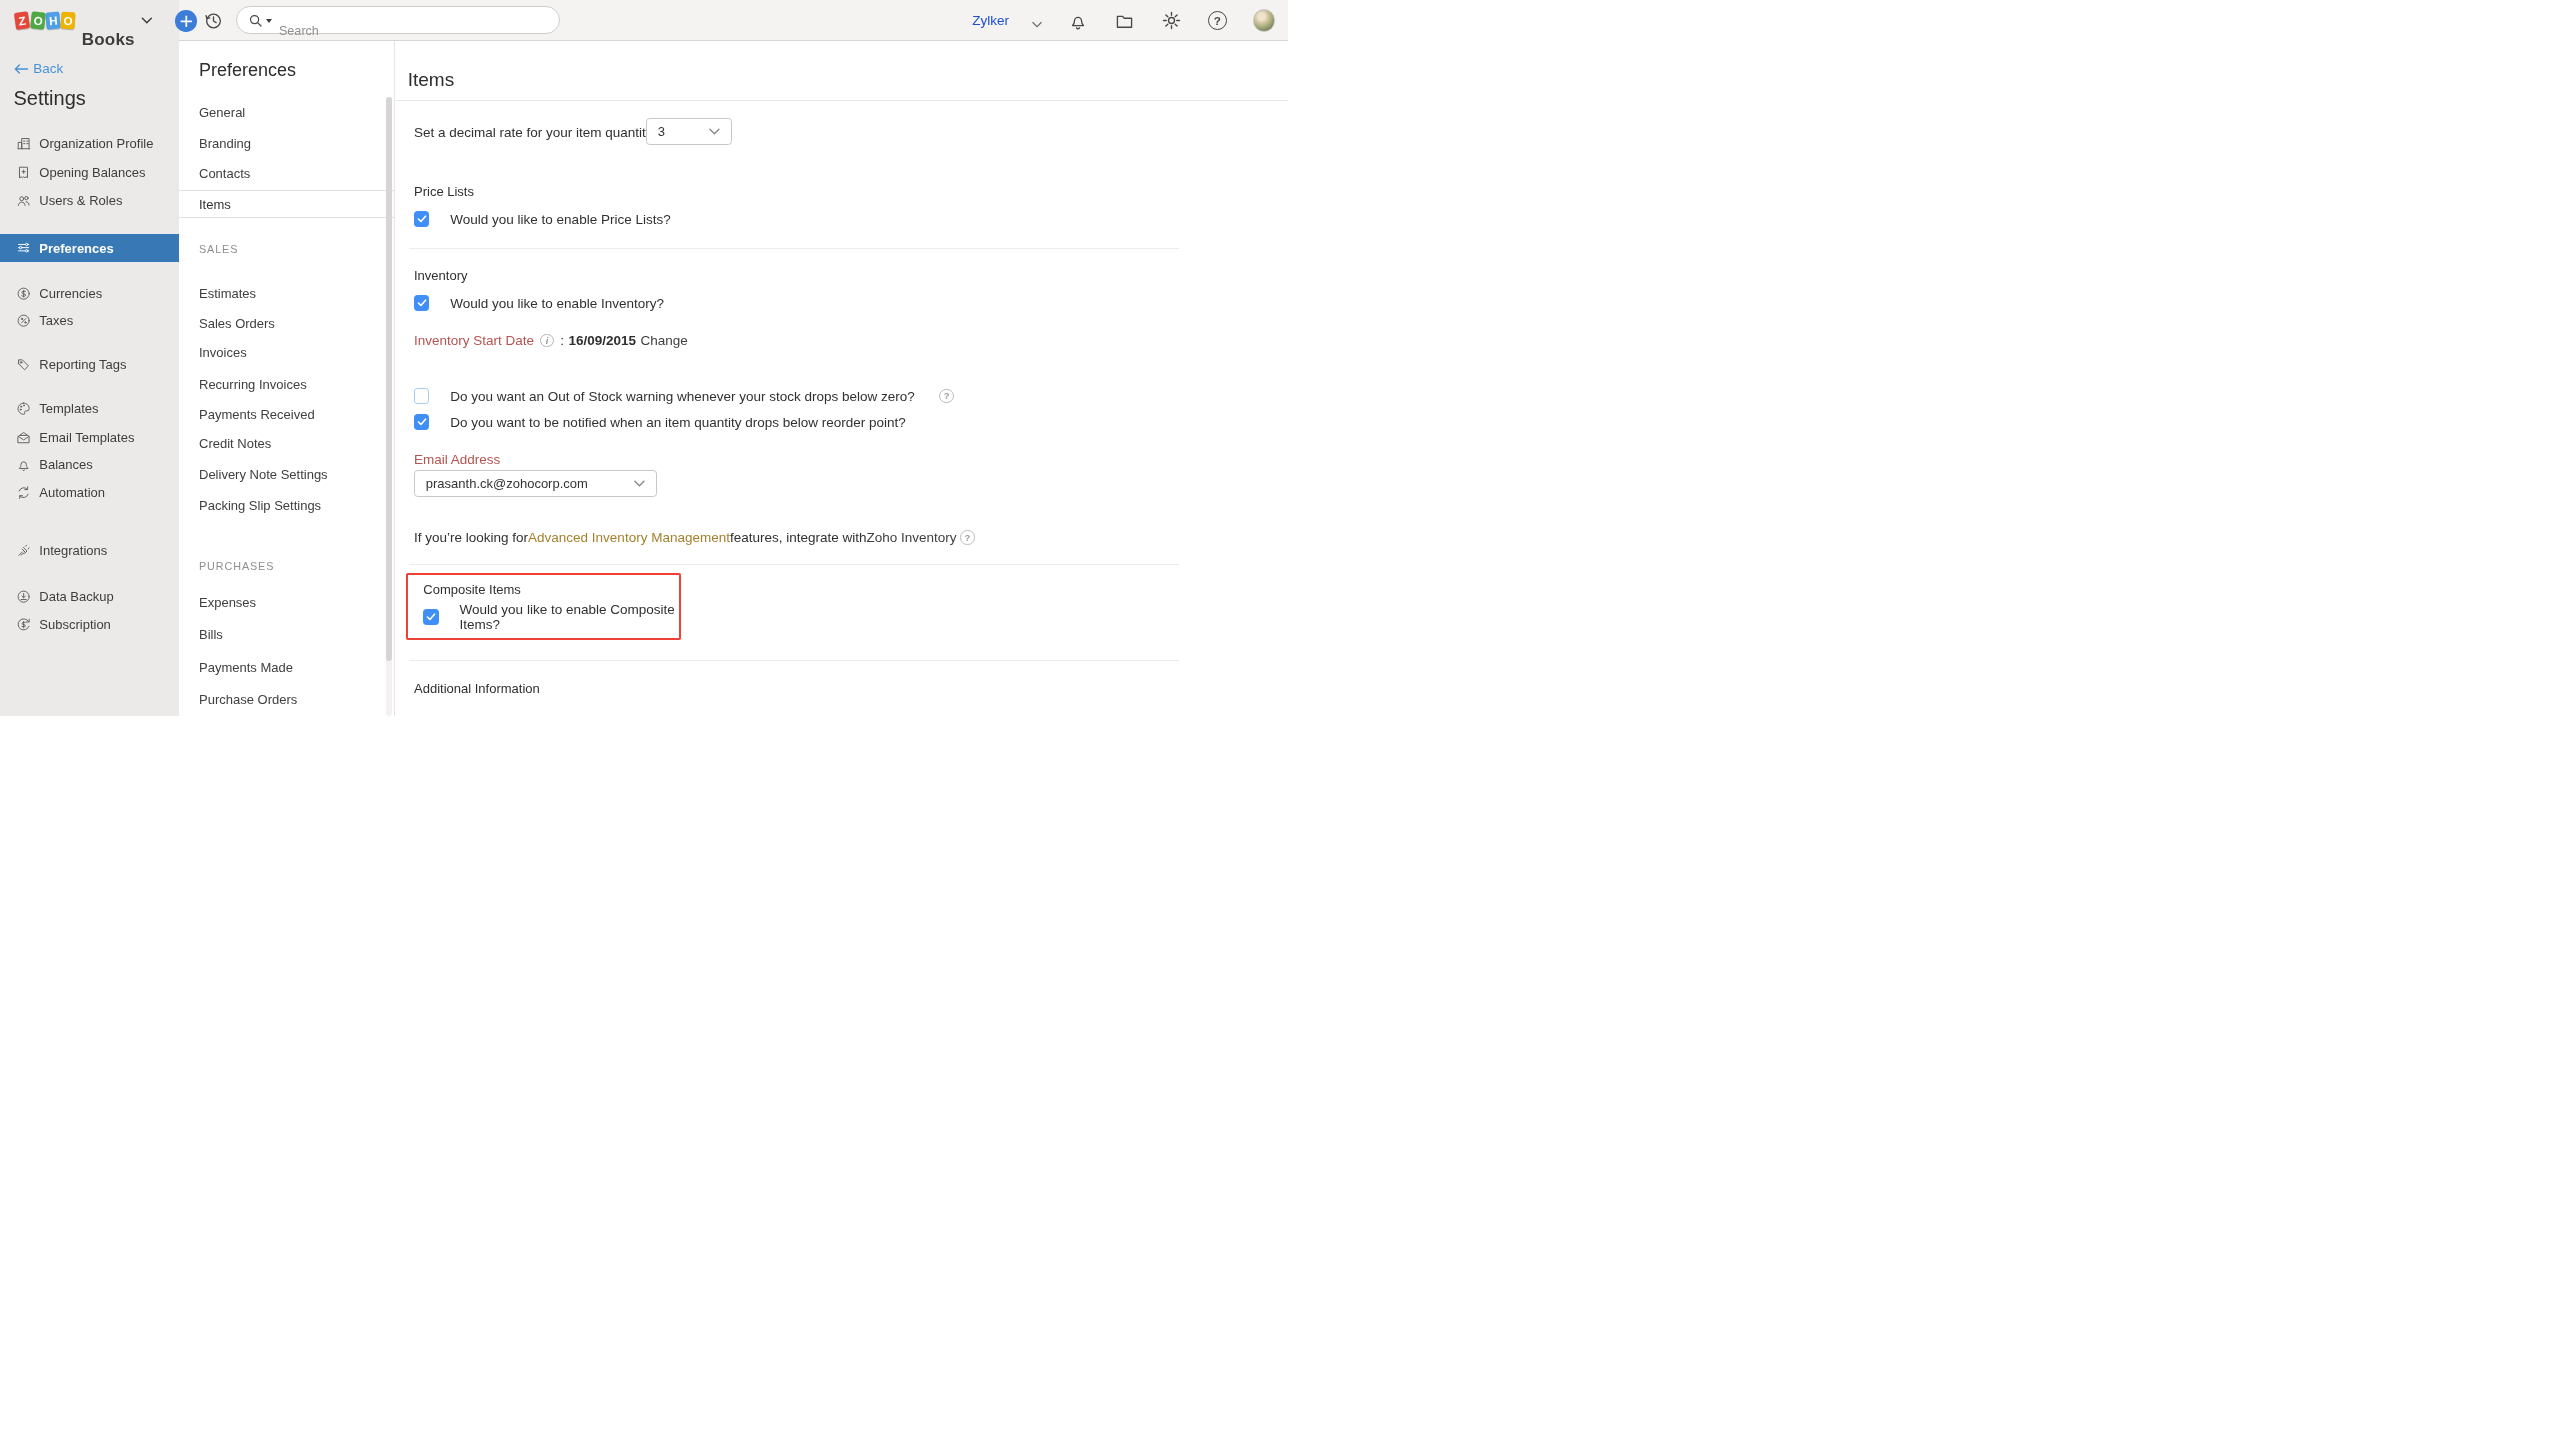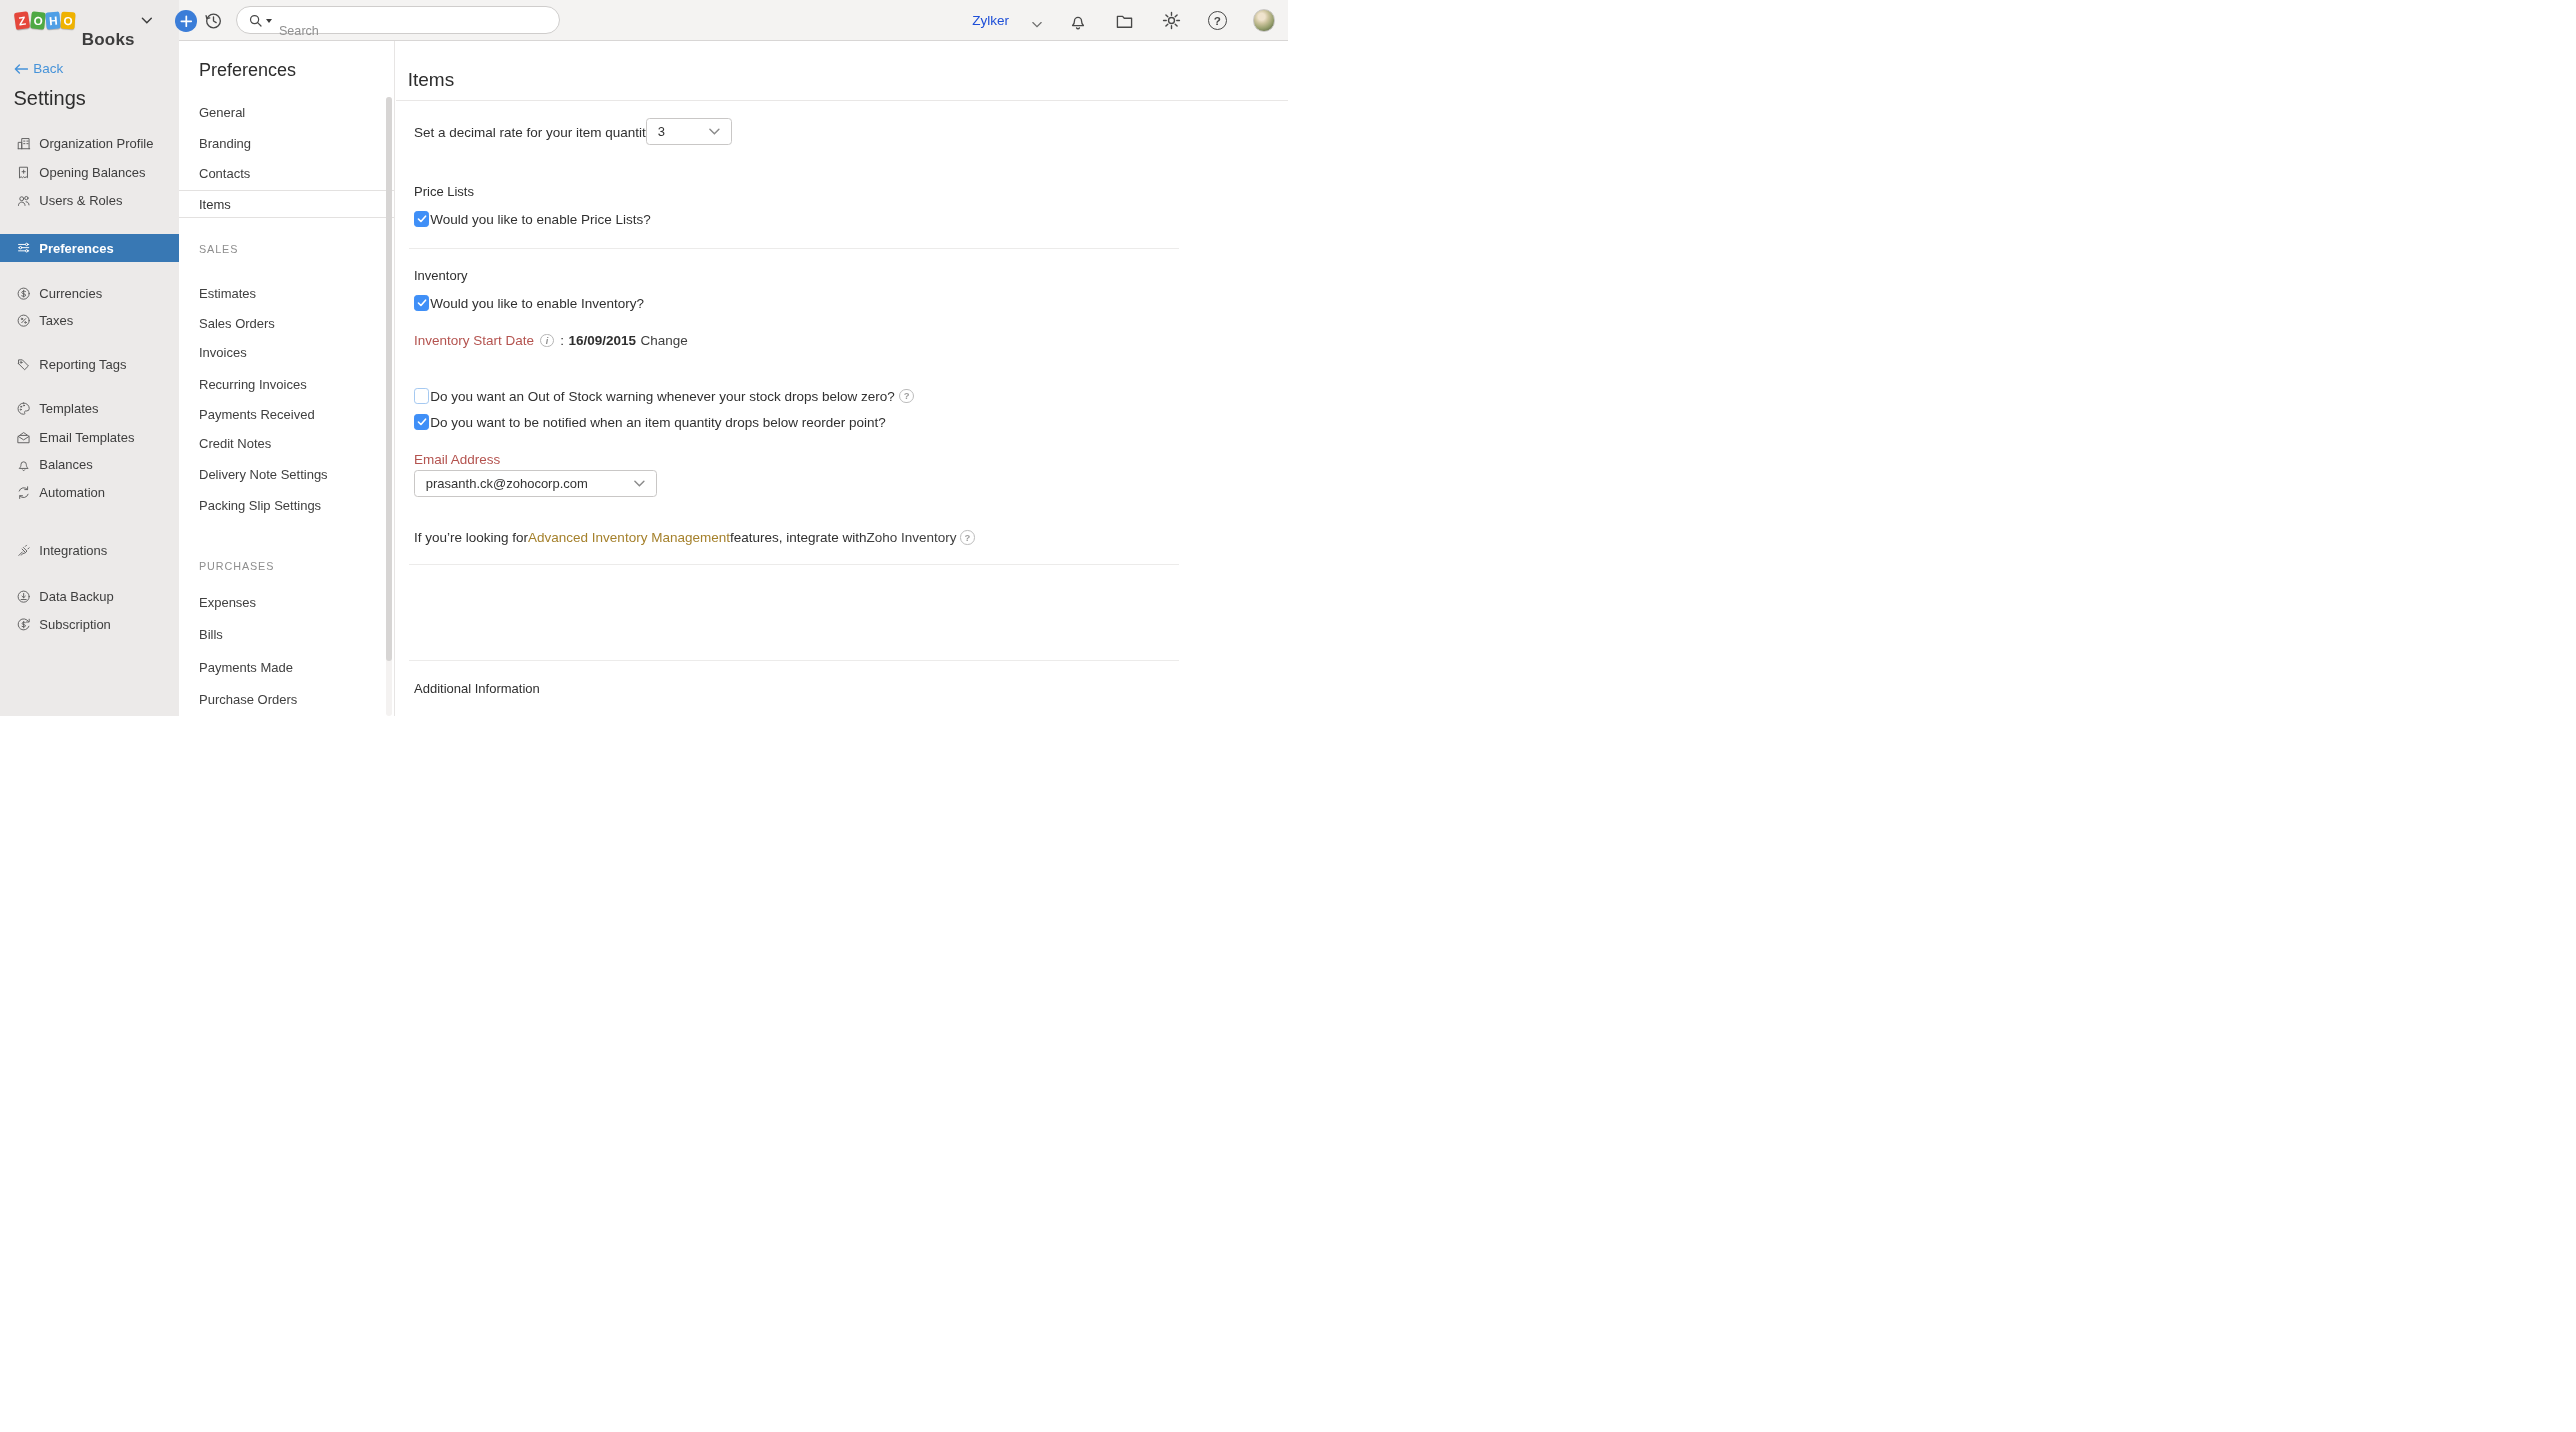--- a/index.html
+++ b/index.html
@@ -47,21 +47,21 @@
 
   
   .main { position:absolute; left:396px; top:41px; width:892px; height:675px; background:#fff; }
   .main-title { position:absolute; left:11.7px; top:28px; font-size:19px; color:#2d2d2d; }
   .hdr-divider { position:absolute; left:0; top:59px; width:892px; height:0.9px; background:#e9e7e6; }
   .sec-divider { position:absolute; left:12.6px; width:770px; height:0.9px; background:#ecebea; }
   .row-label { position:absolute; font-size:13.5px; color:#303030; }
   .sec-head { position:absolute; left:18px; font-size:13px; color:#2f2f2f; }
   .fake-select { position:absolute; height:27px; background:#fff; border:0.9px solid #c9c7c6; border-radius:3.6px; display:flex; align-items:center; padding:0 10.8px; font-size:13px; color:#333; }
   .fake-select .sel-chev { margin-left:auto; }
-  .cb-row { position:absolute; left:18px; height:16px; display:flex; align-items:center; gap:1px; font-size:13.5px; color:#303030; }
+  .cb-row { position:absolute; left:18px; height:16px; display:flex; align-items:center; gap:21px; font-size:13.5px; color:#303030; }
   .cb { width:15.3px; height:15.3px; border-radius:3.2px; border:1.8px solid #a5c9f1; background:#fff; display:flex; align-items:center; justify-content:center; flex:0 0 auto; }
   .cb.checked { background:#3f8ff7; border-color:#3f8ff7; }
   .cb .tick { visibility:hidden; }
   .cb.checked .tick { visibility:visible; }
   .qmark { width:14.4px; height:14.4px; border-radius:50%; border:1.3px solid #bcbcbc; color:#9d9d9d; font-size:9.5px; font-weight:bold; display:inline-flex; align-items:center; justify-content:center; margin-left:3.6px; flex:0 0 auto; }
   .imark { width:13.5px; height:13.5px; border-radius:50%; border:1.3px solid #b5b5b5; color:#8f8f8f; font-size:9px; font-style:italic; font-weight:bold; display:inline-flex; align-items:center; justify-content:center; margin:0 1.8px; flex:0 0 auto; }
   .red-label { color:#b4534f; }
   .date-row { position:absolute; left:18px; top:292px; display:flex; align-items:center; gap:4.5px; font-size:13.5px; }
   .date-val { color:#2f2f2f; font-weight:bold; }
   .link { color:#404040; }
@@ -391,20 +391,31 @@
     <div class="advisory">
       <span>If you’re looking for </span>
       <span class="gold">Advanced Inventory Management</span>
       <span> features, integrate with </span>
       <span class="link">Zoho Inventory</span>
       <span class="qmark">?</span>
     </div>
 
     <div class="sec-divider" style="top:523px"></div>
 
+    <div class="red-box">
+      <div class="sec-head">Composite Items</div>
+      <div class="cb-row">
+        <span class="cb checked">
+          <svg class="tick" width="10" height="8" viewBox="0 0 11 9">
+              <path d="M1.5 4.5l2.8 2.8 5.2-6" fill="none" stroke="#fff" stroke-width="1.8" stroke-linecap="round" stroke-linejoin="round"></path>
+            </svg>
+        </span>
+        <span>Would you like to enable Composite Items?</span>
+      </div>
+    </div>
 
     <div class="sec-divider" style="top:619px"></div>
 
     <div class="sec-head" style="top:640px">Additional Information</div>
   </div>
 
 </div>
 
 
 </body></html>

